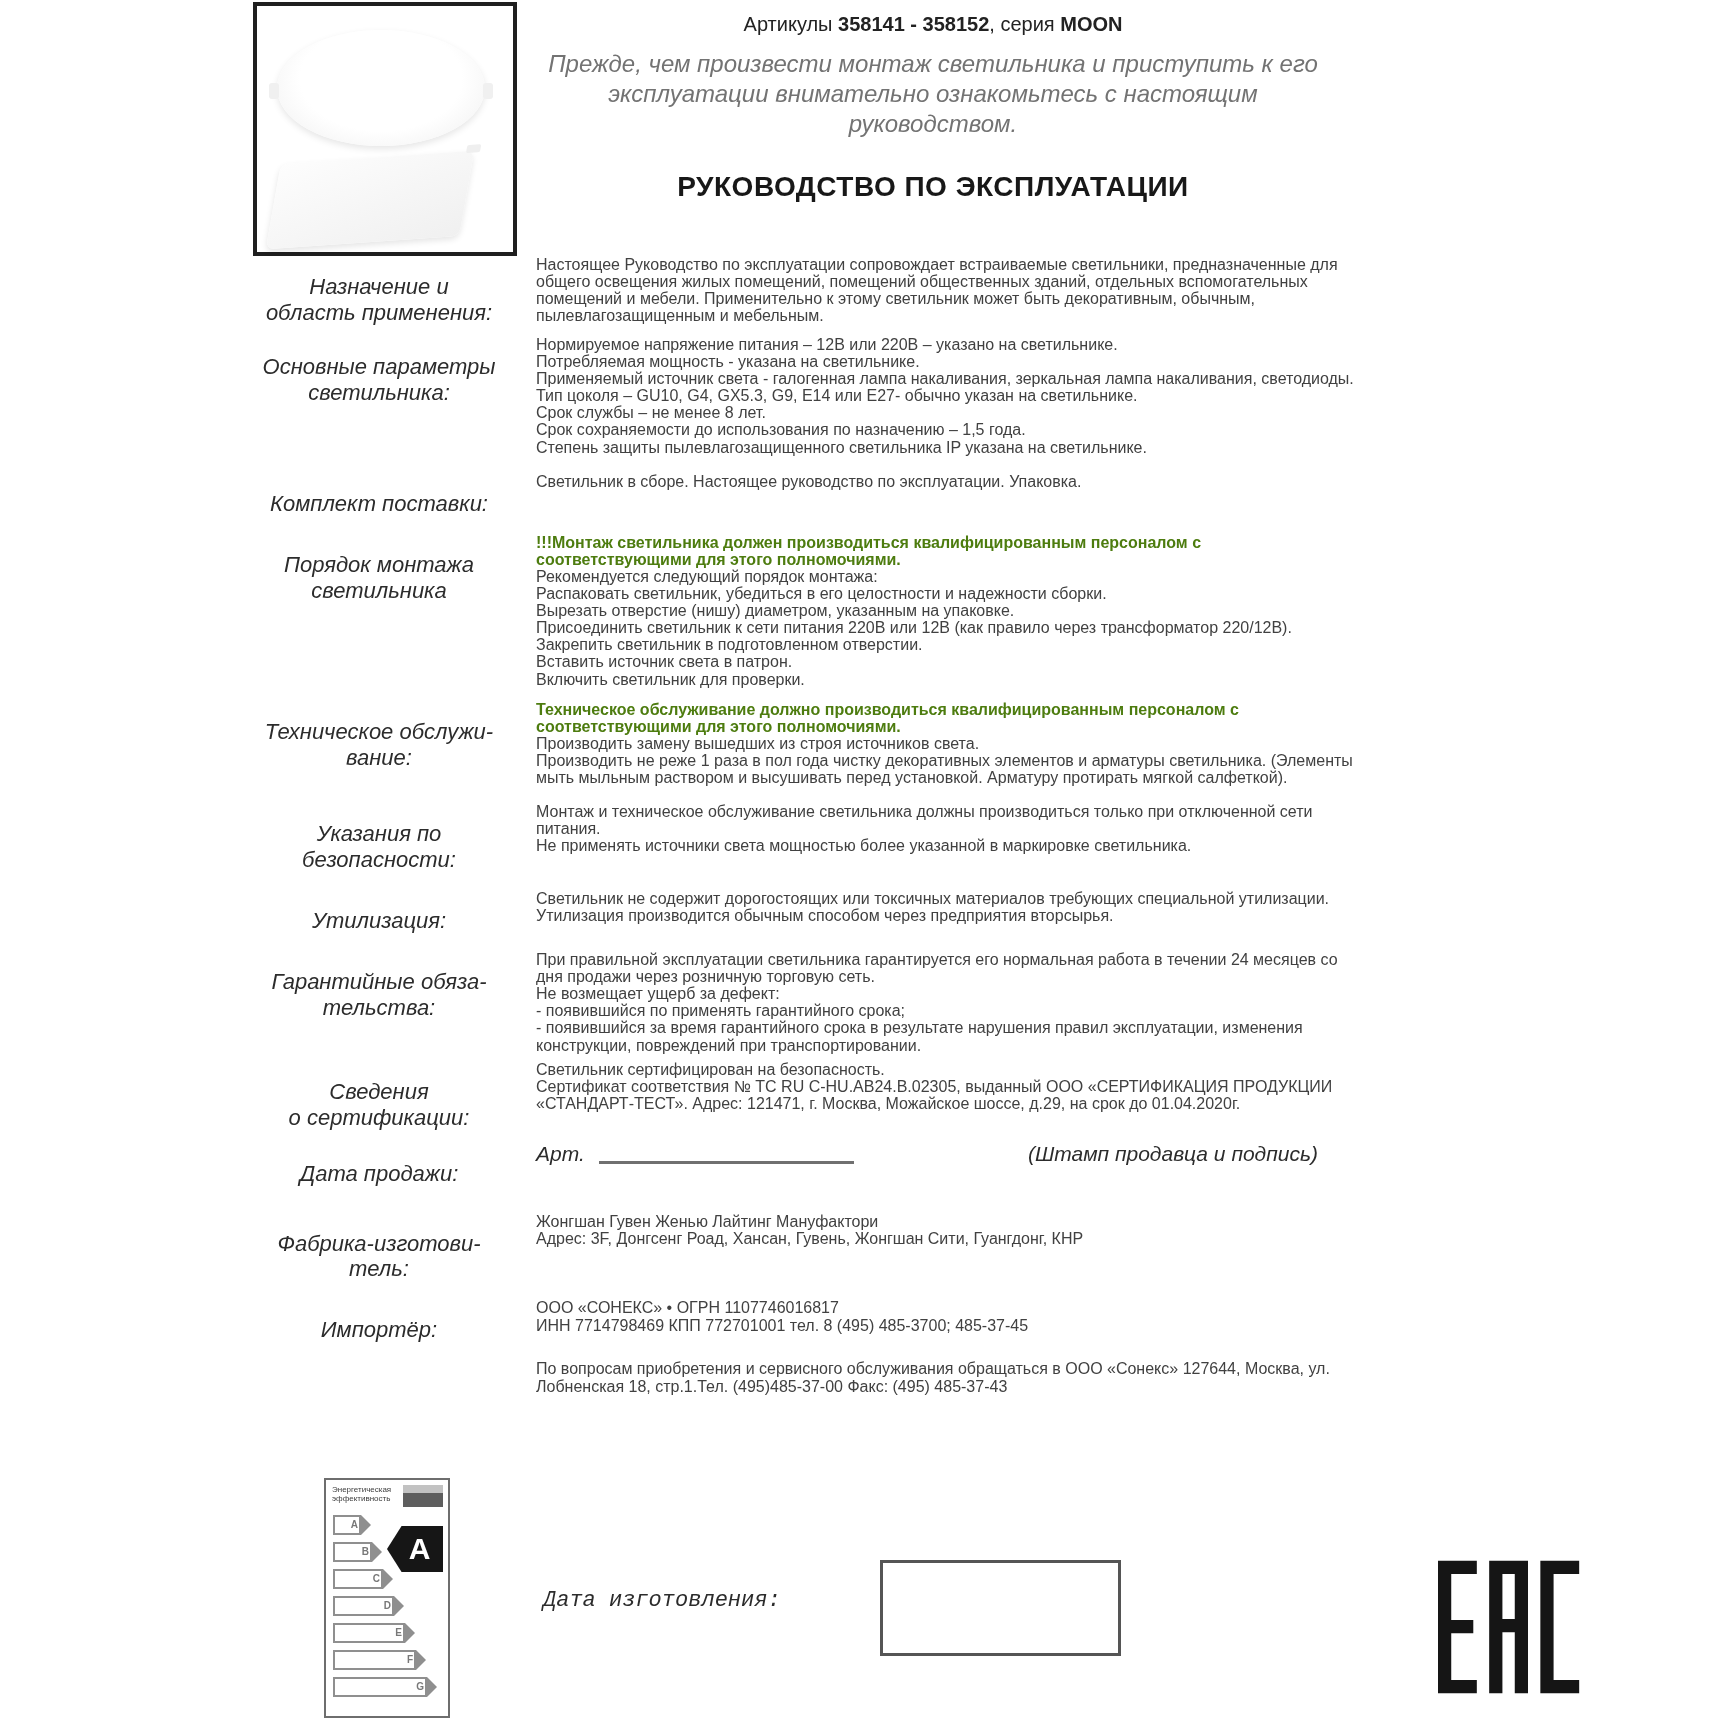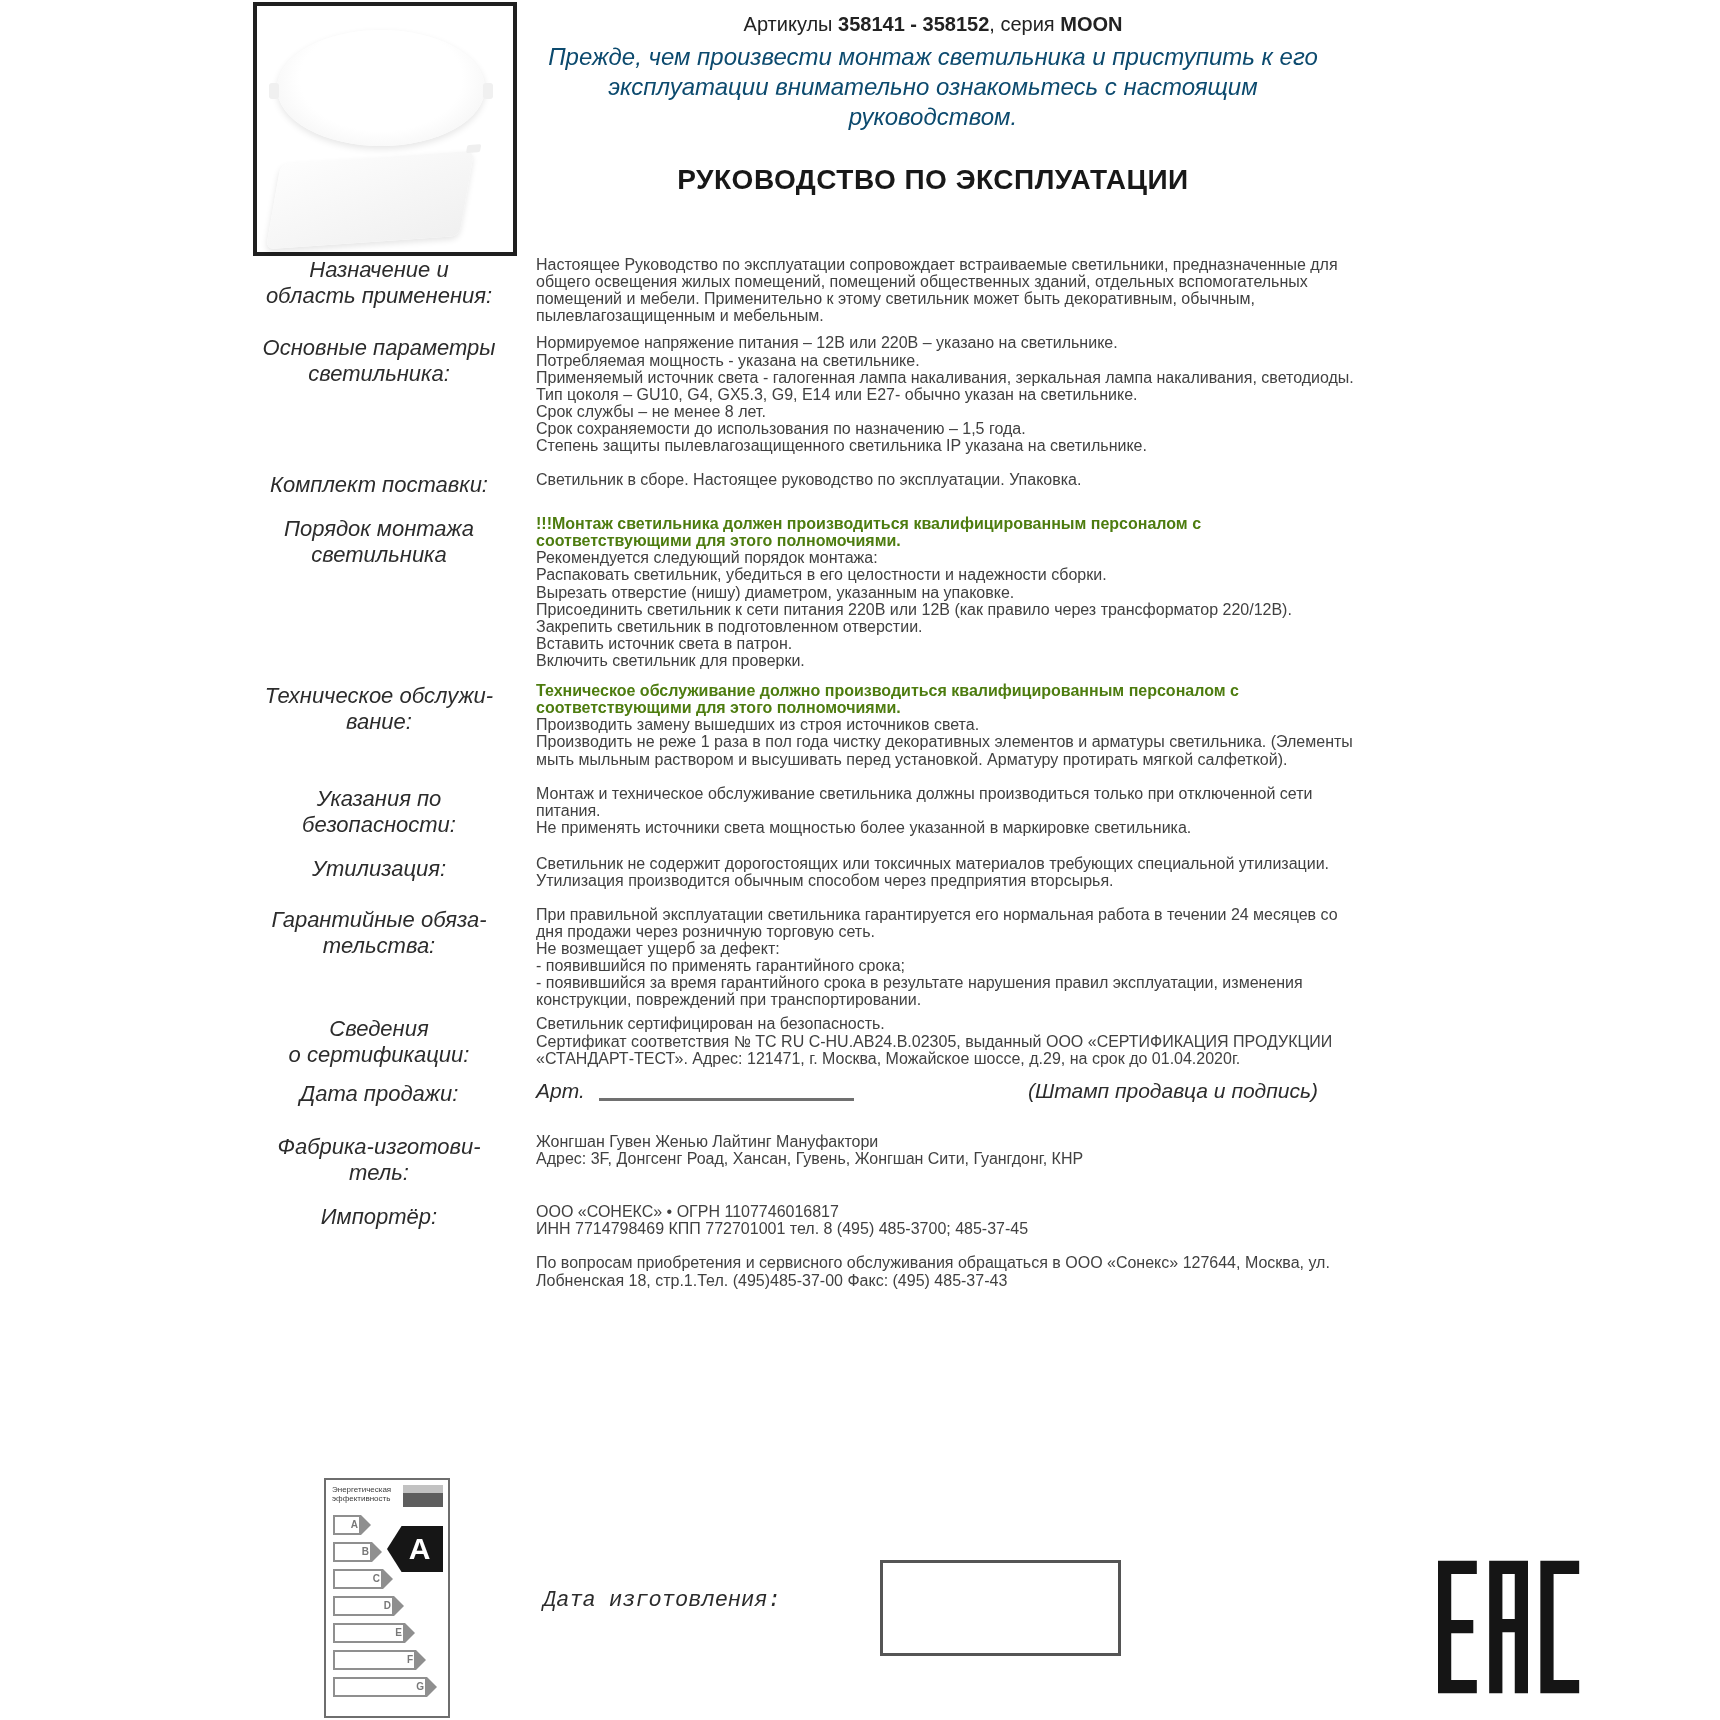--- a/index.html
+++ b/index.html
@@ -19,33 +19,33 @@
                  background:linear-gradient(160deg,#fdfdfd,#f0f0f0);
                  transform:rotate(-4deg) skewX(-14deg);box-shadow:0 3px 6px rgba(0,0,0,.10);}
   .fixture-square::after{content:'';position:absolute;right:-6px;top:-6px;width:14px;height:8px;
                  background:#efefef;border-radius:2px;}
 
   
   .header-block{position:absolute;left:538px;top:6px;width:790px;text-align:center;color:#1f1f1f;}
   .doc-title{font-size:26px;font-weight:bold;line-height:1.15;margin:0;}
   .doc-subtitle{font-size:20px;margin-top:7px;color:#222;}
   .doc-subtitle b{font-weight:bold;}
-  .doc-notice{font-style:italic;font-size:24px;line-height:1.25;margin:6px auto 0;width:780px;color:#0c4a6e;}
+  .doc-notice{font-style:italic;font-size:24px;line-height:1.25;margin:13px auto 0;width:780px;color:#737373;}
   .manual-title{font-size:28px;font-weight:bold;letter-spacing:.5px;margin-top:32px;color:#181818;}
 
   
   .sections{position:absolute;left:238px;top:256px;width:1126px;}
   .section{display:flex;align-items:flex-start;margin-bottom:17px;}
   .section:nth-of-type(1){margin-bottom:10px;}
   .section:nth-of-type(4){margin-bottom:13px;}
   .section:nth-of-type(8){margin-bottom:7px;}
   .section:nth-of-type(9){margin-bottom:12px;}
   .section:nth-of-type(10){margin-bottom:26px;}
   .sec-label{flex:0 0 282px;text-align:center;font-style:italic;font-size:22px;line-height:1.18;
-             white-space:pre-line;color:#2c2c2c;padding-top:1px;}
+             white-space:pre-line;color:#2c2c2c;padding-top:18px;}
   .sec-body{margin-left:16px;width:820px;font-size:16px;line-height:1.07;color:#414141;}
   .bline{margin:0;}
   .bline.bold{font-weight:bold;color:#4d7c0f;}
 
   
   .sale-row .sec-body{display:flex;align-items:flex-end;}
   .art-label{font-style:italic;font-size:21px;color:#2c2c2c;line-height:1;}
   .art-line{width:255px;height:12px;border-bottom:3px solid #707070;margin-left:14px;}
   .stamp-note{margin-left:auto;margin-right:38px;font-style:italic;font-size:21px;color:#2c2c2c;line-height:1;}
 

